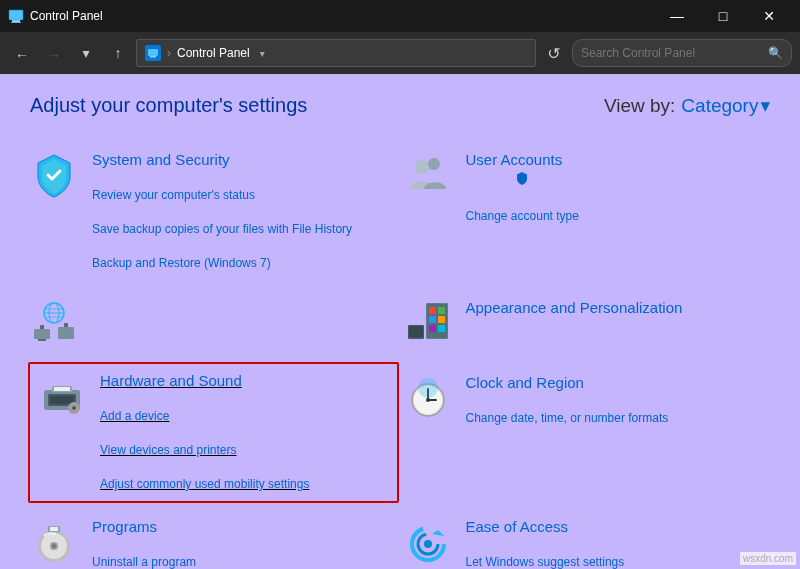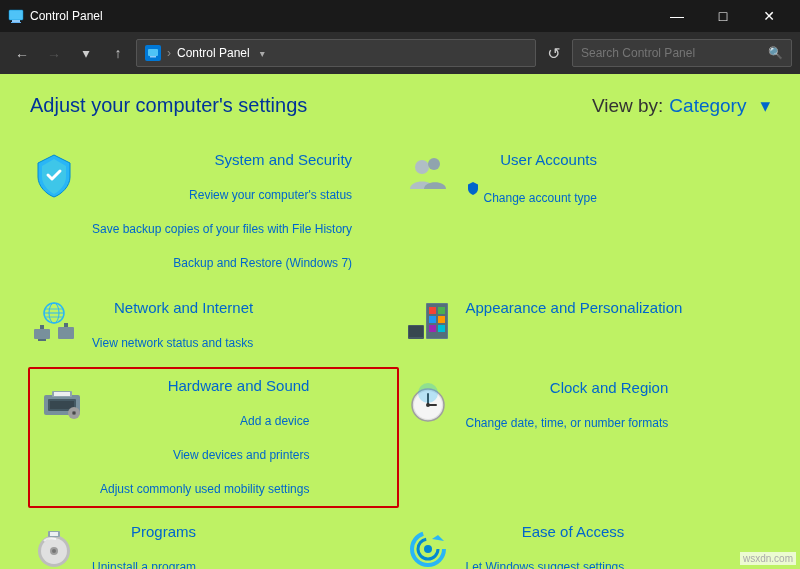--- a/index.html
+++ b/index.html
@@ -119,46 +119,45 @@
       justify-content: center;
     }
     .search-box {
       display: flex;
       align-items: center;
       background: #3a3a3a;
       border: 1px solid #555;
       height: 28px;
       width: 220px;
       padding: 0 8px;
-      border-radius: 2px;
+      border-radius: 10px;
     }
     .search-input {
       background: transparent;
       border: none;
       outline: none;
       color: #aaa;
       font-size: 12px;
       flex: 1;
       font-family: 'Segoe UI', Arial, sans-serif;
     }
     .search-icon-btn {
       background: transparent;
       border: none;
       color: #aaa;
       cursor: pointer;
       font-size: 12px;
     }
 
     
     .main-content {
-      background: #bef264;
+      background: #c4b5fd;
       flex: 1;
       padding: 20px 30px;
       overflow-y: auto;
-      text-align: right;
     }
 
     .main-header {
       display: flex;
       justify-content: space-between;
       align-items: center;
       margin-bottom: 24px;
     }
     .main-title {
       font-size: 20px;
@@ -171,41 +170,42 @@
       gap: 6px;
       font-size: 19px;
       color: #333;
     }
     .view-by-label { color: #333; }
     .view-by-value {
       color: #0066cc;
       cursor: pointer;
       display: flex;
       align-items: center;
-      gap: 14px;
+      gap: 2px;
     }
 
     
     .categories-grid {
       display: grid;
       grid-template-columns: 1fr 1fr;
       gap: 7px;
     }
 
     .category-item {
       display: flex;
       align-items: flex-start;
       padding: 10px 16px 10px 0;
       gap: 14px;
     }
     .category-item.highlighted {
       border: 2px solid #cc0000;
       border-radius: 2px;
       padding: 8px 14px 8px 8px;
       margin: -2px;
+      text-decoration: underline;
     }
 
     .category-icon {
       width: 48px;
       height: 48px;
       flex-shrink: 0;
       display: flex;
       align-items: center;
       justify-content: center;
     }
@@ -315,21 +315,21 @@
         <svg width="48" height="48" viewBox="0 0 48 48">
 
           <circle cx="18" cy="16" r="7" fill="#b0bec5"></circle>
           <path d="M6 38 C6 28 30 28 30 38" fill="#b0bec5"></path>
           <circle cx="30" cy="13" r="6" fill="#90a4ae"></circle>
           <path d="M20 38 C20 29 42 29 42 38" fill="#90a4ae"></path>
         </svg>
       </div>
       <div class="category-text">
         <div class="category-title">User Accounts</div>
-        <div style="display:flex; align-items:center; gap:4px;">
+        <div style="display:flex; align-items:center; gap:4px;flex-direction:column;">
           <svg width="14" height="14" viewBox="0 0 14 14">
             <path d="M7 1 L12 3.5 L12 8 C12 11 9.5 13 7 14 C4.5 13 2 11 2 8 L2 3.5 Z" fill="#0066cc"></path>
           </svg>
           <a class="category-link" style="margin-bottom:0;">Change account type</a>
         </div>
       </div>
     </div>
 
     <div class="category-item">
       <div class="category-icon">
@@ -339,24 +339,20 @@
           <rect x="8" y="40" width="8" height="2" fill="#546e7a"></rect>
           <rect x="28" y="28" width="16" height="12" rx="1" fill="#78909c"></rect>
           <rect x="34" y="24" width="4" height="4" fill="#546e7a"></rect>
 
           <circle cx="24" cy="14" r="10" fill="none" stroke="#29b6f6" stroke-width="1.5"></circle>
           <ellipse cx="24" cy="14" rx="5" ry="10" fill="none" stroke="#29b6f6" stroke-width="1"></ellipse>
           <line x1="14" y1="14" x2="34" y2="14" stroke="#29b6f6" stroke-width="1"></line>
           <line x1="15" y1="10" x2="33" y2="10" stroke="#29b6f6" stroke-width="0.8"></line>
           <line x1="15" y1="18" x2="33" y2="18" stroke="#29b6f6" stroke-width="0.8"></line>
         </svg>
-      </div>
-      <div class="category-text">
-        <div class="category-title">Network and Internet</div>
-        <a class="category-link">View network status and tasks</a>
       </div>
     </div>
 
     <div class="category-item">
       <div class="category-icon">
         <svg width="48" height="48" viewBox="0 0 48 48">
           <rect x="4" y="26" width="16" height="14" rx="1" fill="#455a64"></rect>
           <rect x="5" y="27" width="14" height="11" fill="#37474f"></rect>
           <rect x="22" y="4" width="22" height="36" rx="1" fill="#607d8b"></rect>
           <rect x="23" y="5" width="20" height="34" fill="#546e7a"></rect>

